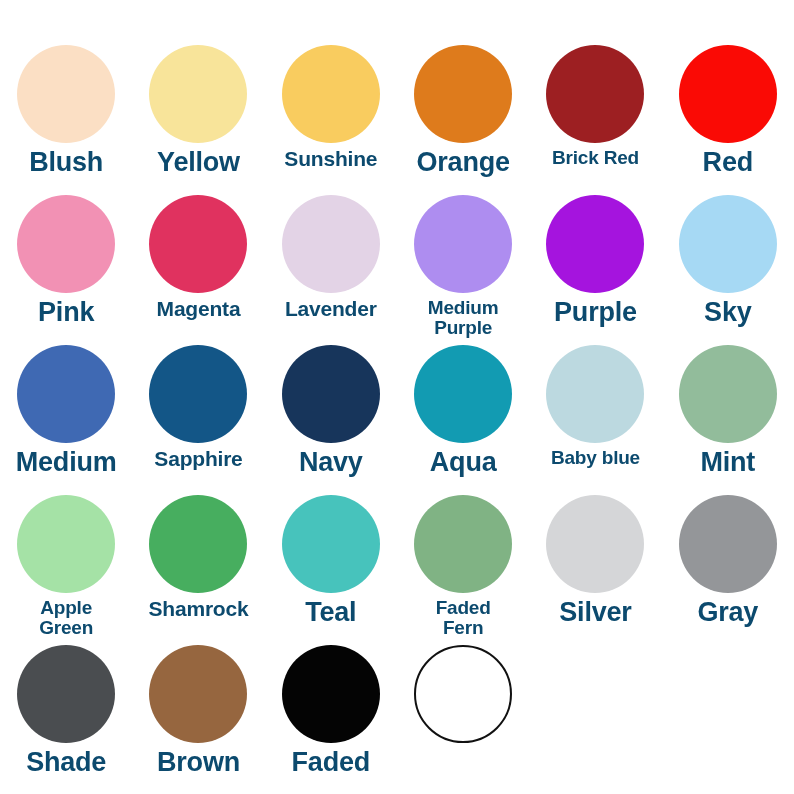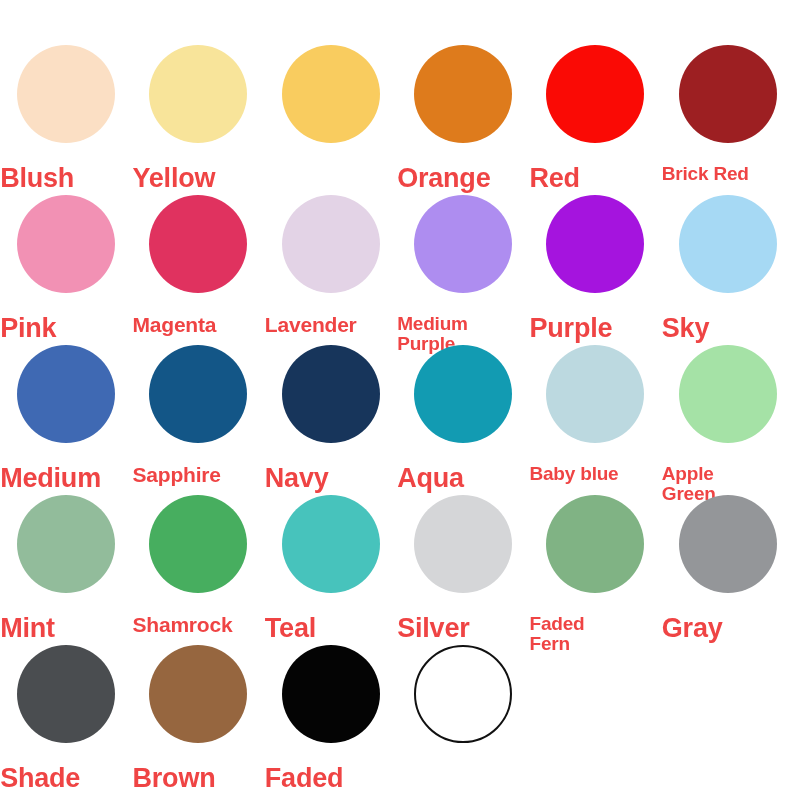--- a/index.html
+++ b/index.html
@@ -48,23 +48,24 @@
     border-radius: 50%;
     margin-top: 8px;
     flex: 0 0 auto;
   }
   .dot.outlined {
     border: 2px solid #111111;
     width: 98px;
     height: 98px;
   }
   .label {
-    margin-top: 21px;
+    margin-top: 5px;
+    text-align: center;
     font-weight: bold;
-    color: #ef4444;
+    color: #0c4a6e;
     line-height: 1.04;
     letter-spacing: -0.2px;
     white-space: pre-line;
     width: 132px;
   }
   
   .label.s-xl { font-size: 27px; }
   .label.s-md { font-size: 21px; }
   .label.s-sm { font-size: 19px; }
 </style>
@@ -76,32 +77,33 @@
       <div class="cell">
         <div class="dot" style="background: rgb(251, 223, 196);"></div>
         <div class="label s-xl">Blush</div>
       </div>
       <div class="cell">
         <div class="dot" style="background: rgb(248, 228, 154);"></div>
         <div class="label s-xl">Yellow</div>
       </div>
       <div class="cell">
         <div class="dot" style="background: rgb(249, 204, 95);"></div>
+        <div class="label s-md">Sunshine</div>
       </div>
       <div class="cell">
         <div class="dot" style="background: rgb(222, 123, 28);"></div>
         <div class="label s-xl">Orange</div>
       </div>
       <div class="cell">
+        <div class="dot" style="background: rgb(157, 31, 34);"></div>
+        <div class="label s-sm">Brick Red</div>
+      </div>
+      <div class="cell">
         <div class="dot" style="background: rgb(250, 10, 5);"></div>
         <div class="label s-xl">Red</div>
-      </div>
-      <div class="cell">
-        <div class="dot" style="background: rgb(157, 31, 34);"></div>
-        <div class="label s-sm">Brick Red</div>
       </div>
       <div class="cell">
         <div class="dot" style="background: rgb(242, 145, 180);"></div>
         <div class="label s-xl">Pink</div>
       </div>
       <div class="cell">
         <div class="dot" style="background: rgb(224, 50, 95);"></div>
         <div class="label s-md">Magenta</div>
       </div>
       <div class="cell">
@@ -135,44 +137,44 @@
       </div>
       <div class="cell">
         <div class="dot" style="background: rgb(18, 155, 178);"></div>
         <div class="label s-xl">Aqua</div>
       </div>
       <div class="cell">
         <div class="dot" style="background: rgb(188, 217, 224);"></div>
         <div class="label s-sm">Baby blue</div>
       </div>
       <div class="cell">
+        <div class="dot" style="background: rgb(146, 188, 155);"></div>
+        <div class="label s-xl">Mint</div>
+      </div>
+      <div class="cell">
         <div class="dot" style="background: rgb(165, 226, 166);"></div>
         <div class="label s-sm">Apple
 Green</div>
-      </div>
-      <div class="cell">
-        <div class="dot" style="background: rgb(146, 188, 155);"></div>
-        <div class="label s-xl">Mint</div>
       </div>
       <div class="cell">
         <div class="dot" style="background: rgb(71, 174, 95);"></div>
         <div class="label s-md">Shamrock</div>
       </div>
       <div class="cell">
         <div class="dot" style="background: rgb(71, 195, 188);"></div>
         <div class="label s-xl">Teal</div>
       </div>
       <div class="cell">
-        <div class="dot" style="background: rgb(213, 214, 216);"></div>
-        <div class="label s-xl">Silver</div>
-      </div>
-      <div class="cell">
         <div class="dot" style="background: rgb(128, 179, 132);"></div>
         <div class="label s-sm">Faded
 Fern</div>
+      </div>
+      <div class="cell">
+        <div class="dot" style="background: rgb(213, 214, 216);"></div>
+        <div class="label s-xl">Silver</div>
       </div>
       <div class="cell">
         <div class="dot" style="background: rgb(148, 150, 153);"></div>
         <div class="label s-xl">Gray</div>
       </div>
       <div class="cell">
         <div class="dot" style="background: rgb(74, 77, 80);"></div>
         <div class="label s-xl">Shade</div>
       </div>
       <div class="cell">

